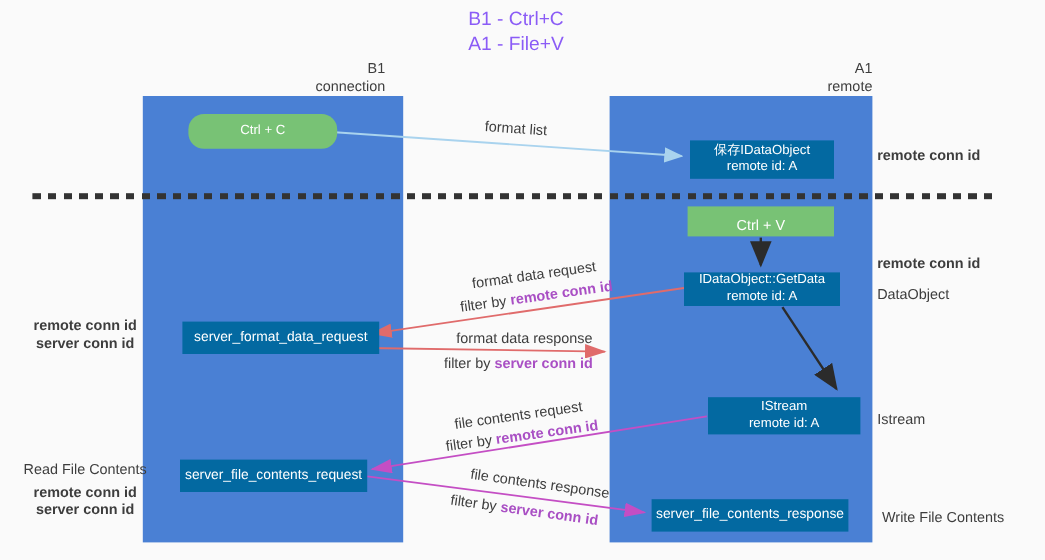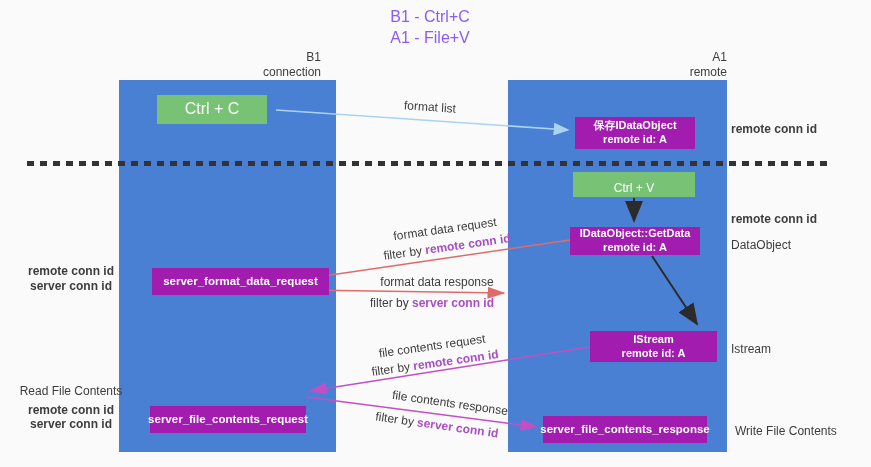--- a/index.html
+++ b/index.html
@@ -30,21 +30,21 @@
     background:repeating-linear-gradient(90deg,#333 0 7px,transparent 7px 13px);
   }
   .node{
     position:absolute;display:flex;flex-direction:column;
     align-items:center;justify-content:center;
     color:#fff;text-align:center;line-height:1.3;
     font-size:11.5px;white-space:nowrap;
   }
   .node.two{font-size:11px;line-height:1.25;}
   .green{background:#78c275;}
-  .orange{background:#a21caf;font-weight:bold;}
+  .orange{background:#0369a1;}
   .flow{
     position:absolute;font-size:12px;color:#3d3d3d;
     white-space:nowrap;text-align:center;
   }
   .purple{color:#a94fc4;font-weight:bold;}
   .greenlbl{color:#63b964;font-weight:bold;}
   .ann{
     position:absolute;font-size:12px;color:#3d3d3d;white-space:nowrap;
   }
   .ann-left{left:0;width:142px;text-align:center;}
@@ -91,49 +91,49 @@
     </defs>
     <line x1="276" y1="110" x2="568" y2="130" stroke="#a9d3ee" stroke-width="1.6" marker-end="url(#m-blue)"></line>
     <line x1="634" y1="198" x2="634" y2="221" stroke="#2b2b2b" stroke-width="2" marker-end="url(#m-black)"></line>
     <line x1="652" y1="256" x2="697" y2="324" stroke="#2b2b2b" stroke-width="2" marker-end="url(#m-black)"></line>
     <line x1="570" y1="240" x2="310" y2="278" stroke="#e06b6b" stroke-width="1.5" marker-end="url(#m-red)"></line>
     <line x1="306" y1="290" x2="504" y2="293" stroke="#e06b6b" stroke-width="1.5" marker-end="url(#m-red)"></line>
     <line x1="589" y1="347" x2="310" y2="391" stroke="#c44ec4" stroke-width="1.5" marker-end="url(#m-magenta)"></line>
     <line x1="306" y1="397" x2="537" y2="427" stroke="#c44ec4" stroke-width="1.5" marker-end="url(#m-magenta)"></line>
   </svg>
 
-  <div class="node green" style="left:157px;top:95px;width:110px;height:29px;font-size:16px;">
+  <div class="node green" style="left:157px;top:95px;width:124px;height:29px;font-size:11px;border-radius:13px;">
     <span>Ctrl + C</span>
   </div>
 
   <div class="node orange two" style="left:575px;top:117px;width:120px;height:32px;">
     <span>保存IDataObject</span>
     <span>remote id: A</span>
   </div>
 
   <div class="node green" style="left:573px;top:172px;width:122px;height:25px;font-size:12px;justify-content:flex-end;">
     <span>Ctrl + V</span>
   </div>
 
   <div class="node orange two" style="left:570px;top:227px;width:130px;height:28px;">
     <span>IDataObject::GetData</span>
     <span>remote id: A</span>
   </div>
 
-  <div class="node orange" style="left:152px;top:268px;width:177px;height:27px;">
+  <div class="node orange" style="left:152px;top:268px;width:164px;height:27px;">
     <span>server_format_data_request</span>
   </div>
 
 
   <div class="node orange two" style="left:590px;top:331px;width:127px;height:31px;">
     <span>IStream</span>
     <span>remote id: A</span>
   </div>
 
-  <div class="node orange" style="left:150px;top:406px;width:156px;height:27px;">
+  <div class="node orange" style="left:150px;top:383px;width:156px;height:27px;">
     <span>server_file_contents_request</span>
   </div>
 
   <div class="node orange" style="left:543px;top:416px;width:164px;height:27px;">
     <span>server_file_contents_response</span>
   </div>
 
   <div class="flow" style="left:395px;top:100px;width:70px;transform:rotate(4deg);">format list</div>
 
   <div class="flow" style="left:385px;top:222px;width:120px;transform:rotate(-8deg);">format data request</div>

